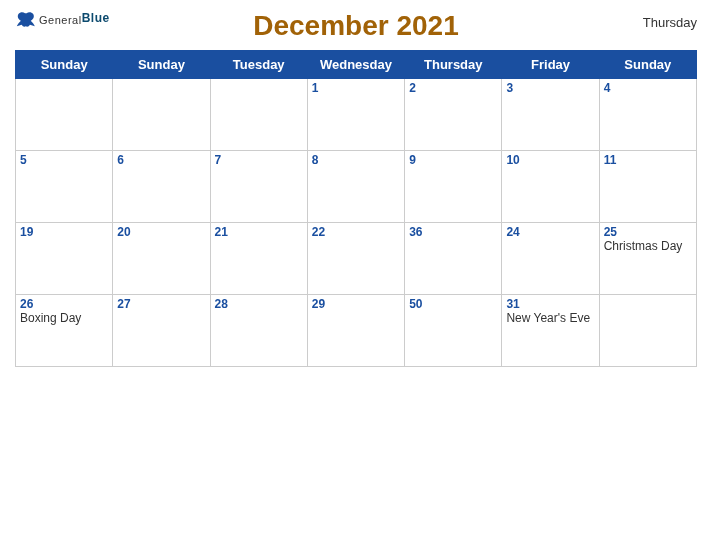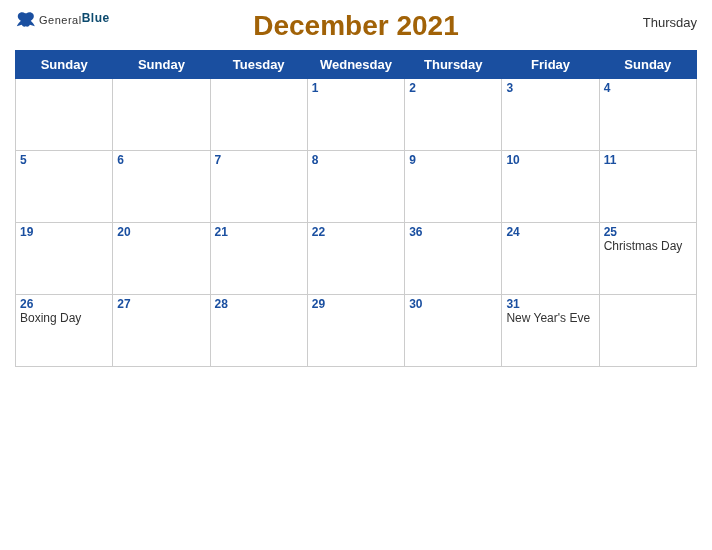--- a/index.html
+++ b/index.html
@@ -211,21 +211,21 @@
           <td>
             <span class="day-num">27</span>
           </td>
           <td>
             <span class="day-num">28</span>
           </td>
           <td>
             <span class="day-num">29</span>
           </td>
           <td>
-            <span class="day-num">30</span>
+            <span class="day-num">50</span>
           </td>
           <td>
             <span class="day-num">31</span>
             <span class="event-label">New Year's Eve</span>
           </td>
           <td></td>
         </tr>
       </tbody>
   </table>
 </div>

